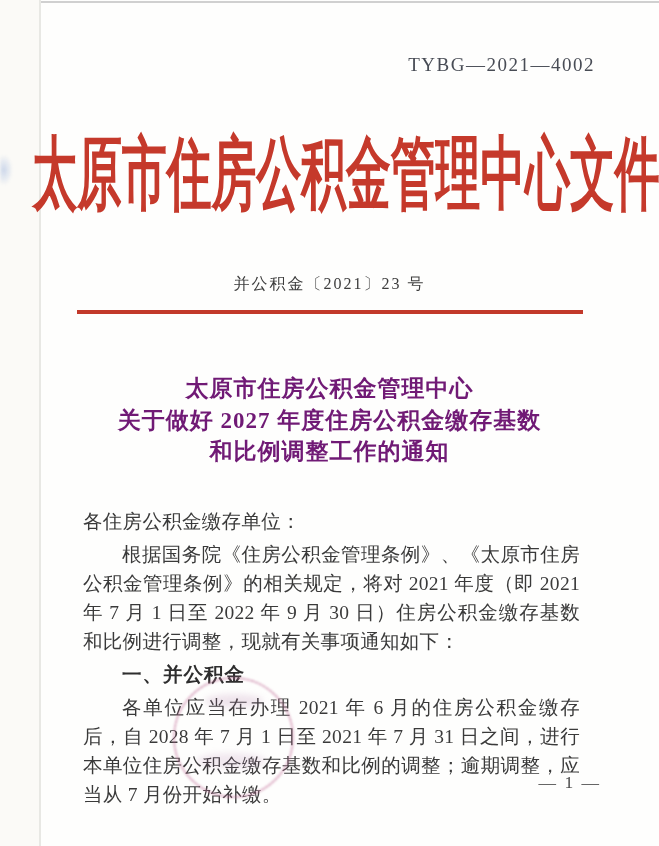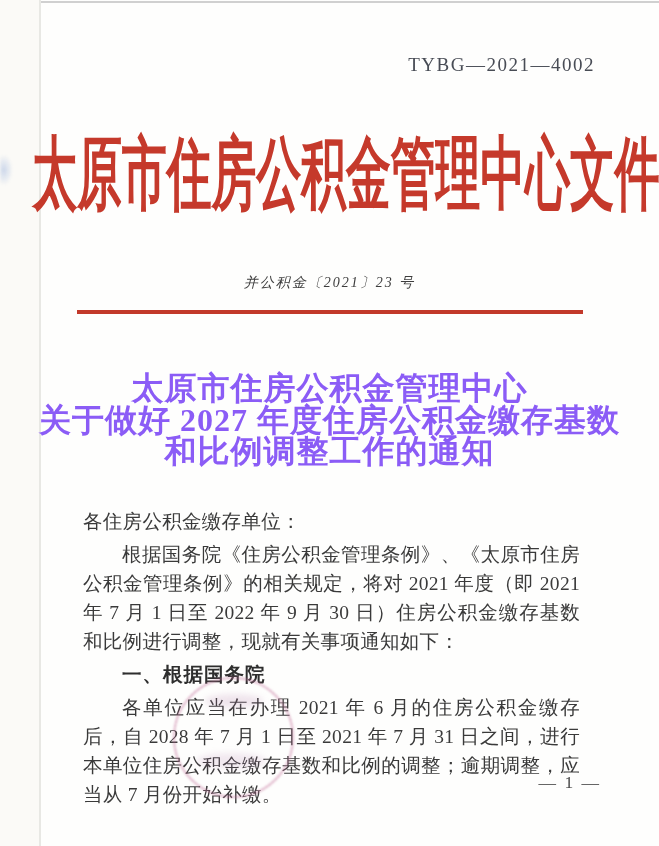--- a/index.html
+++ b/index.html
@@ -27,32 +27,32 @@
   }
   .red-header .stretch {
     font-size:80px; line-height:1; font-weight:bold;
     color:var(--header-red, #c5392b);
     transform:scaleX(.56); transform-origin:center;
     white-space:nowrap;
   }
 
   .doc-number {
     position:absolute; top:274px; left:0; width:100%;
-    text-align:center; font-size:14px; color:#3d3d3d; letter-spacing:2px;font-style:italic;
+    text-align:center; font-size:16px; color:#3d3d3d; letter-spacing:2px;
   }
 
   .red-divider {
     position:absolute; top:310px; left:77px; width:506px; height:4px;
     background:var(--divider-red, #c2392a);
   }
 
   .title-block {
     position:absolute; top:373px; left:0; width:100%;
-    text-align:center; font-weight:bold; color:#8b5cf6;
-    font-size:32px; line-height:31.5px; letter-spacing:1px;
+    text-align:center; font-weight:bold; color:#701a75;
+    font-size:23px; line-height:31.5px; letter-spacing:1px;
   }
 
   .body-block {
     position:absolute; top:503px; left:79px; width:505px;
     font-size:19.5px; line-height:29px; color:var(--body-text, #3a3a3a);
     text-align:justify; letter-spacing:.3px;
   }
   .body-block p { margin:4px; }
   .indent { text-indent:2em; }
   .heading {
@@ -103,21 +103,21 @@
 
   <div class="title-block">
     <div>太原市住房公积金管理中心</div>
     <div>关于做好 2027 年度住房公积金缴存基数</div>
     <div>和比例调整工作的通知</div>
   </div>
 
   <div class="body-block">
     <p>各住房公积金缴存单位：</p>
     <p class="indent">根据国务院《住房公积金管理条例》、《太原市住房公积金管理条例》的相关规定，将对 2021 年度（即 2021 年 7 月 1 日至 2022 年 9 月 30 日）住房公积金缴存基数和比例进行调整，现就有关事项通知如下：</p>
-    <p class="indent heading">一、根据国务院</p>
+    <p class="indent heading">一、并公积金</p>
     <p class="indent">各单位应当在办理 2021 年 6 月的住房公积金缴存后，自 2028 年 7 月 1 日至 2021 年 7 月 31 日之间，进行本单位住房公积金缴存基数和比例的调整；逾期调整，应当从 7 月份开始补缴。</p>
   </div>
 
   <div class="stamp-ring"></div>
   <div class="stamp-mark-a"></div>
   <div class="stamp-mark-b"></div>
 
   <div class="page-number">— 1 —</div>
 
 </div>

